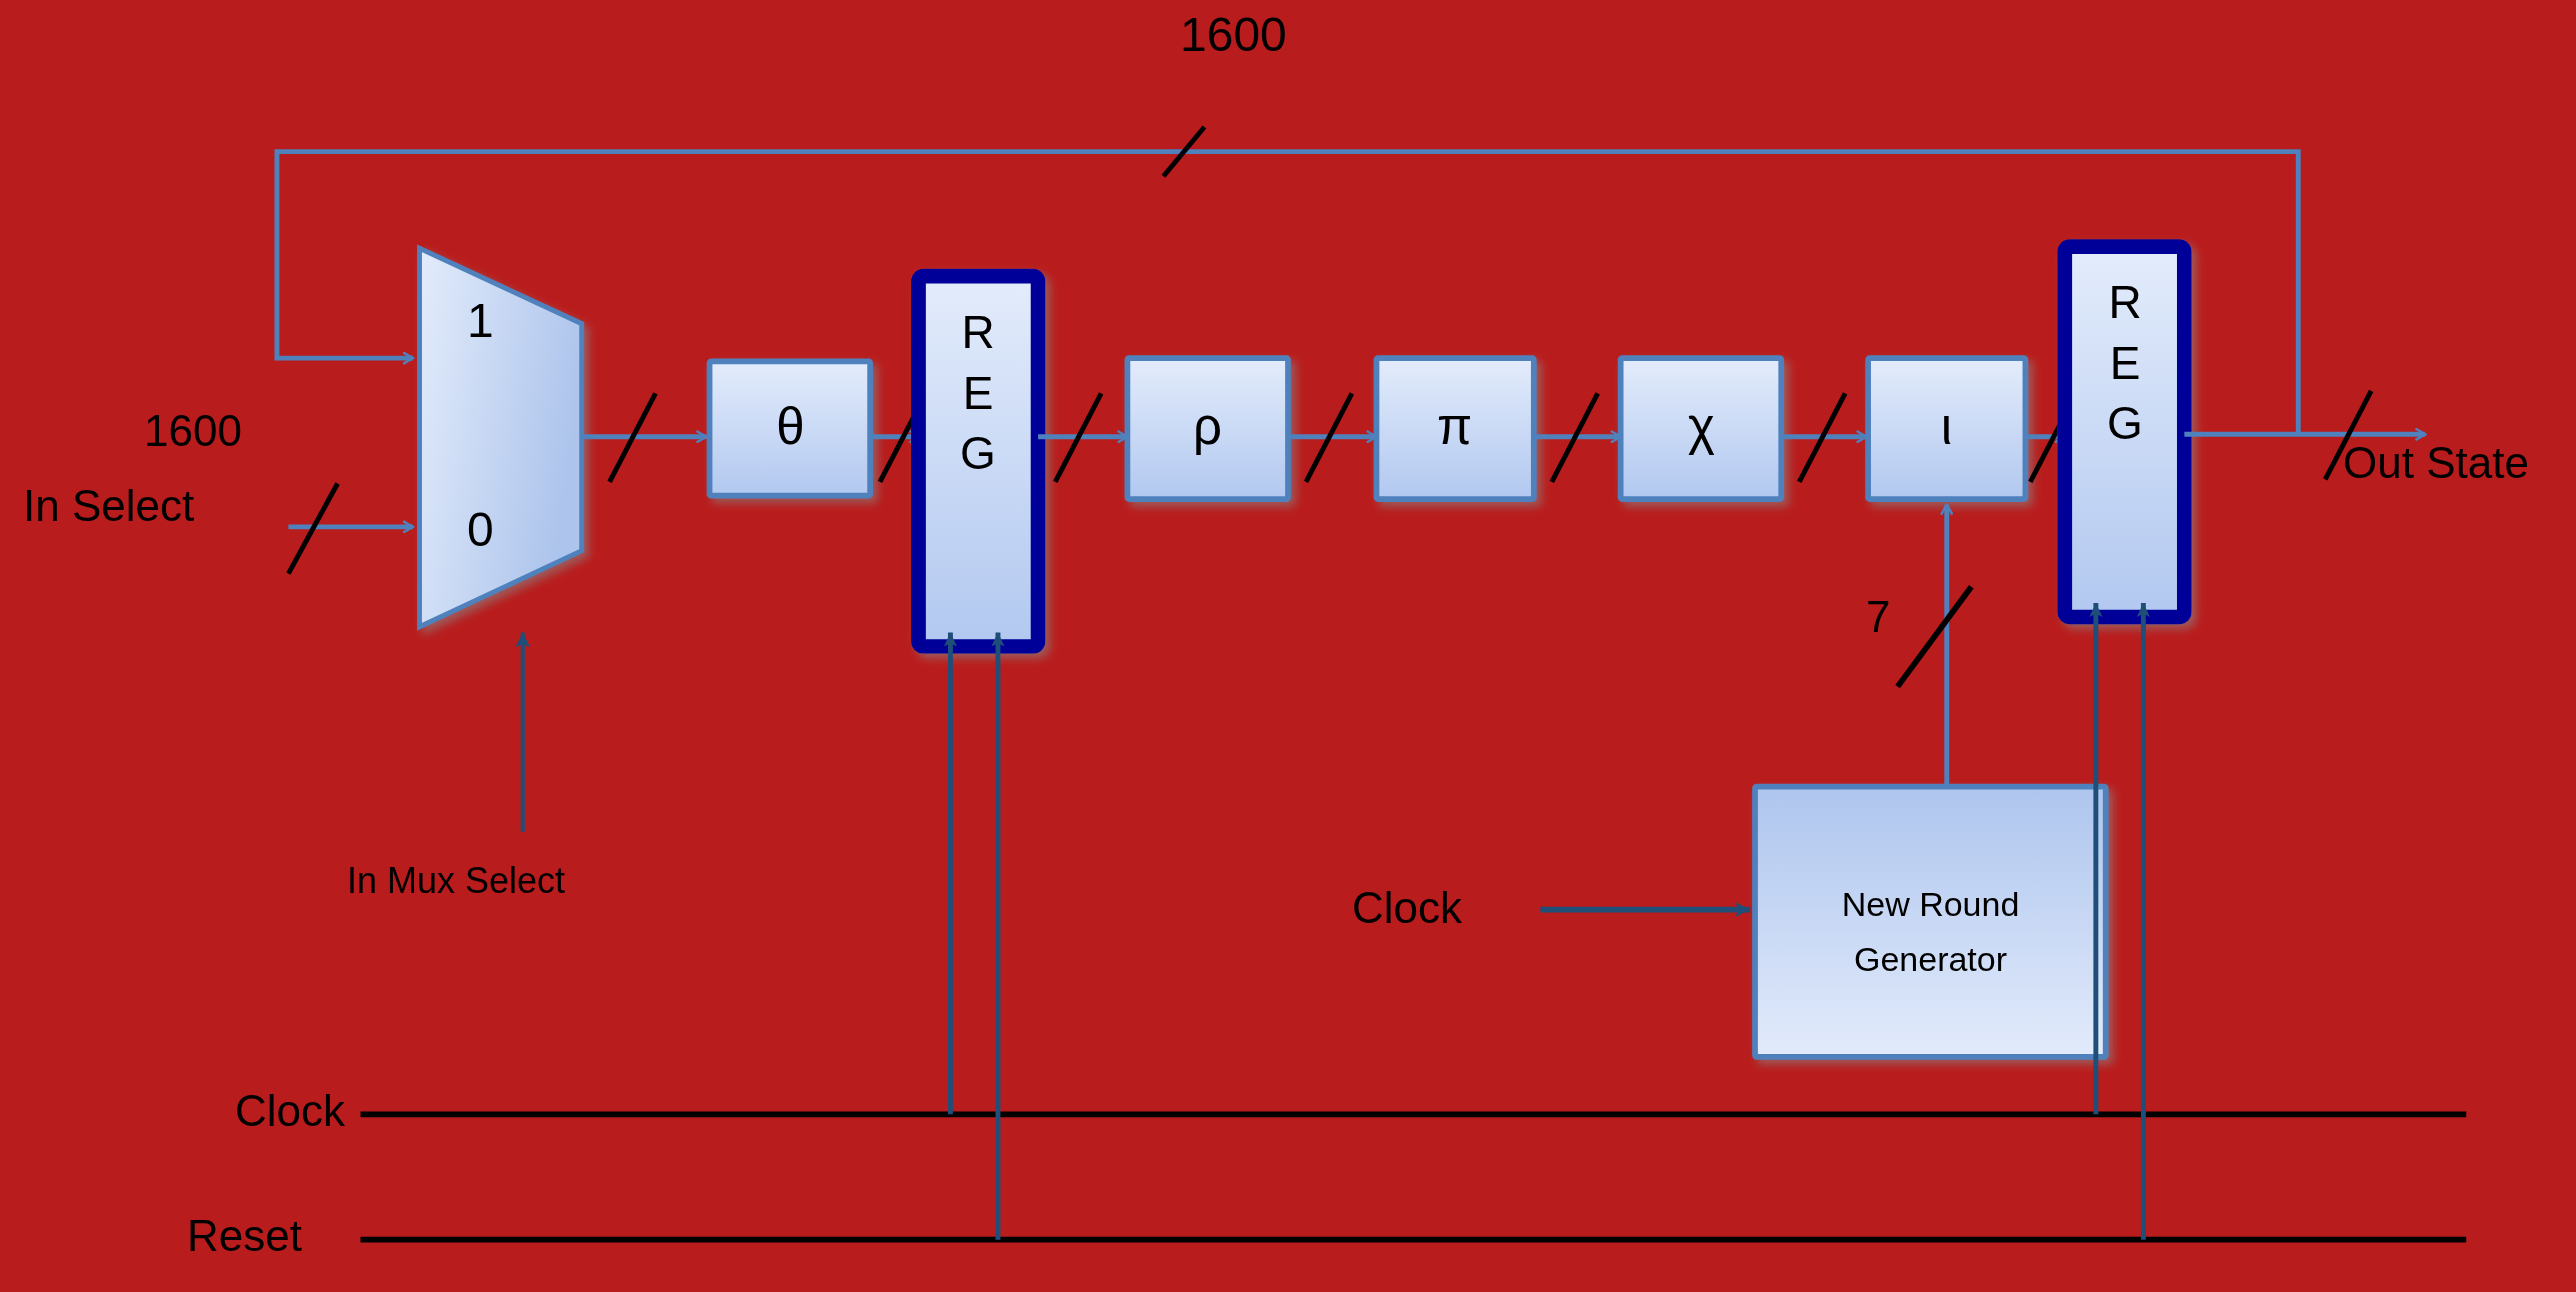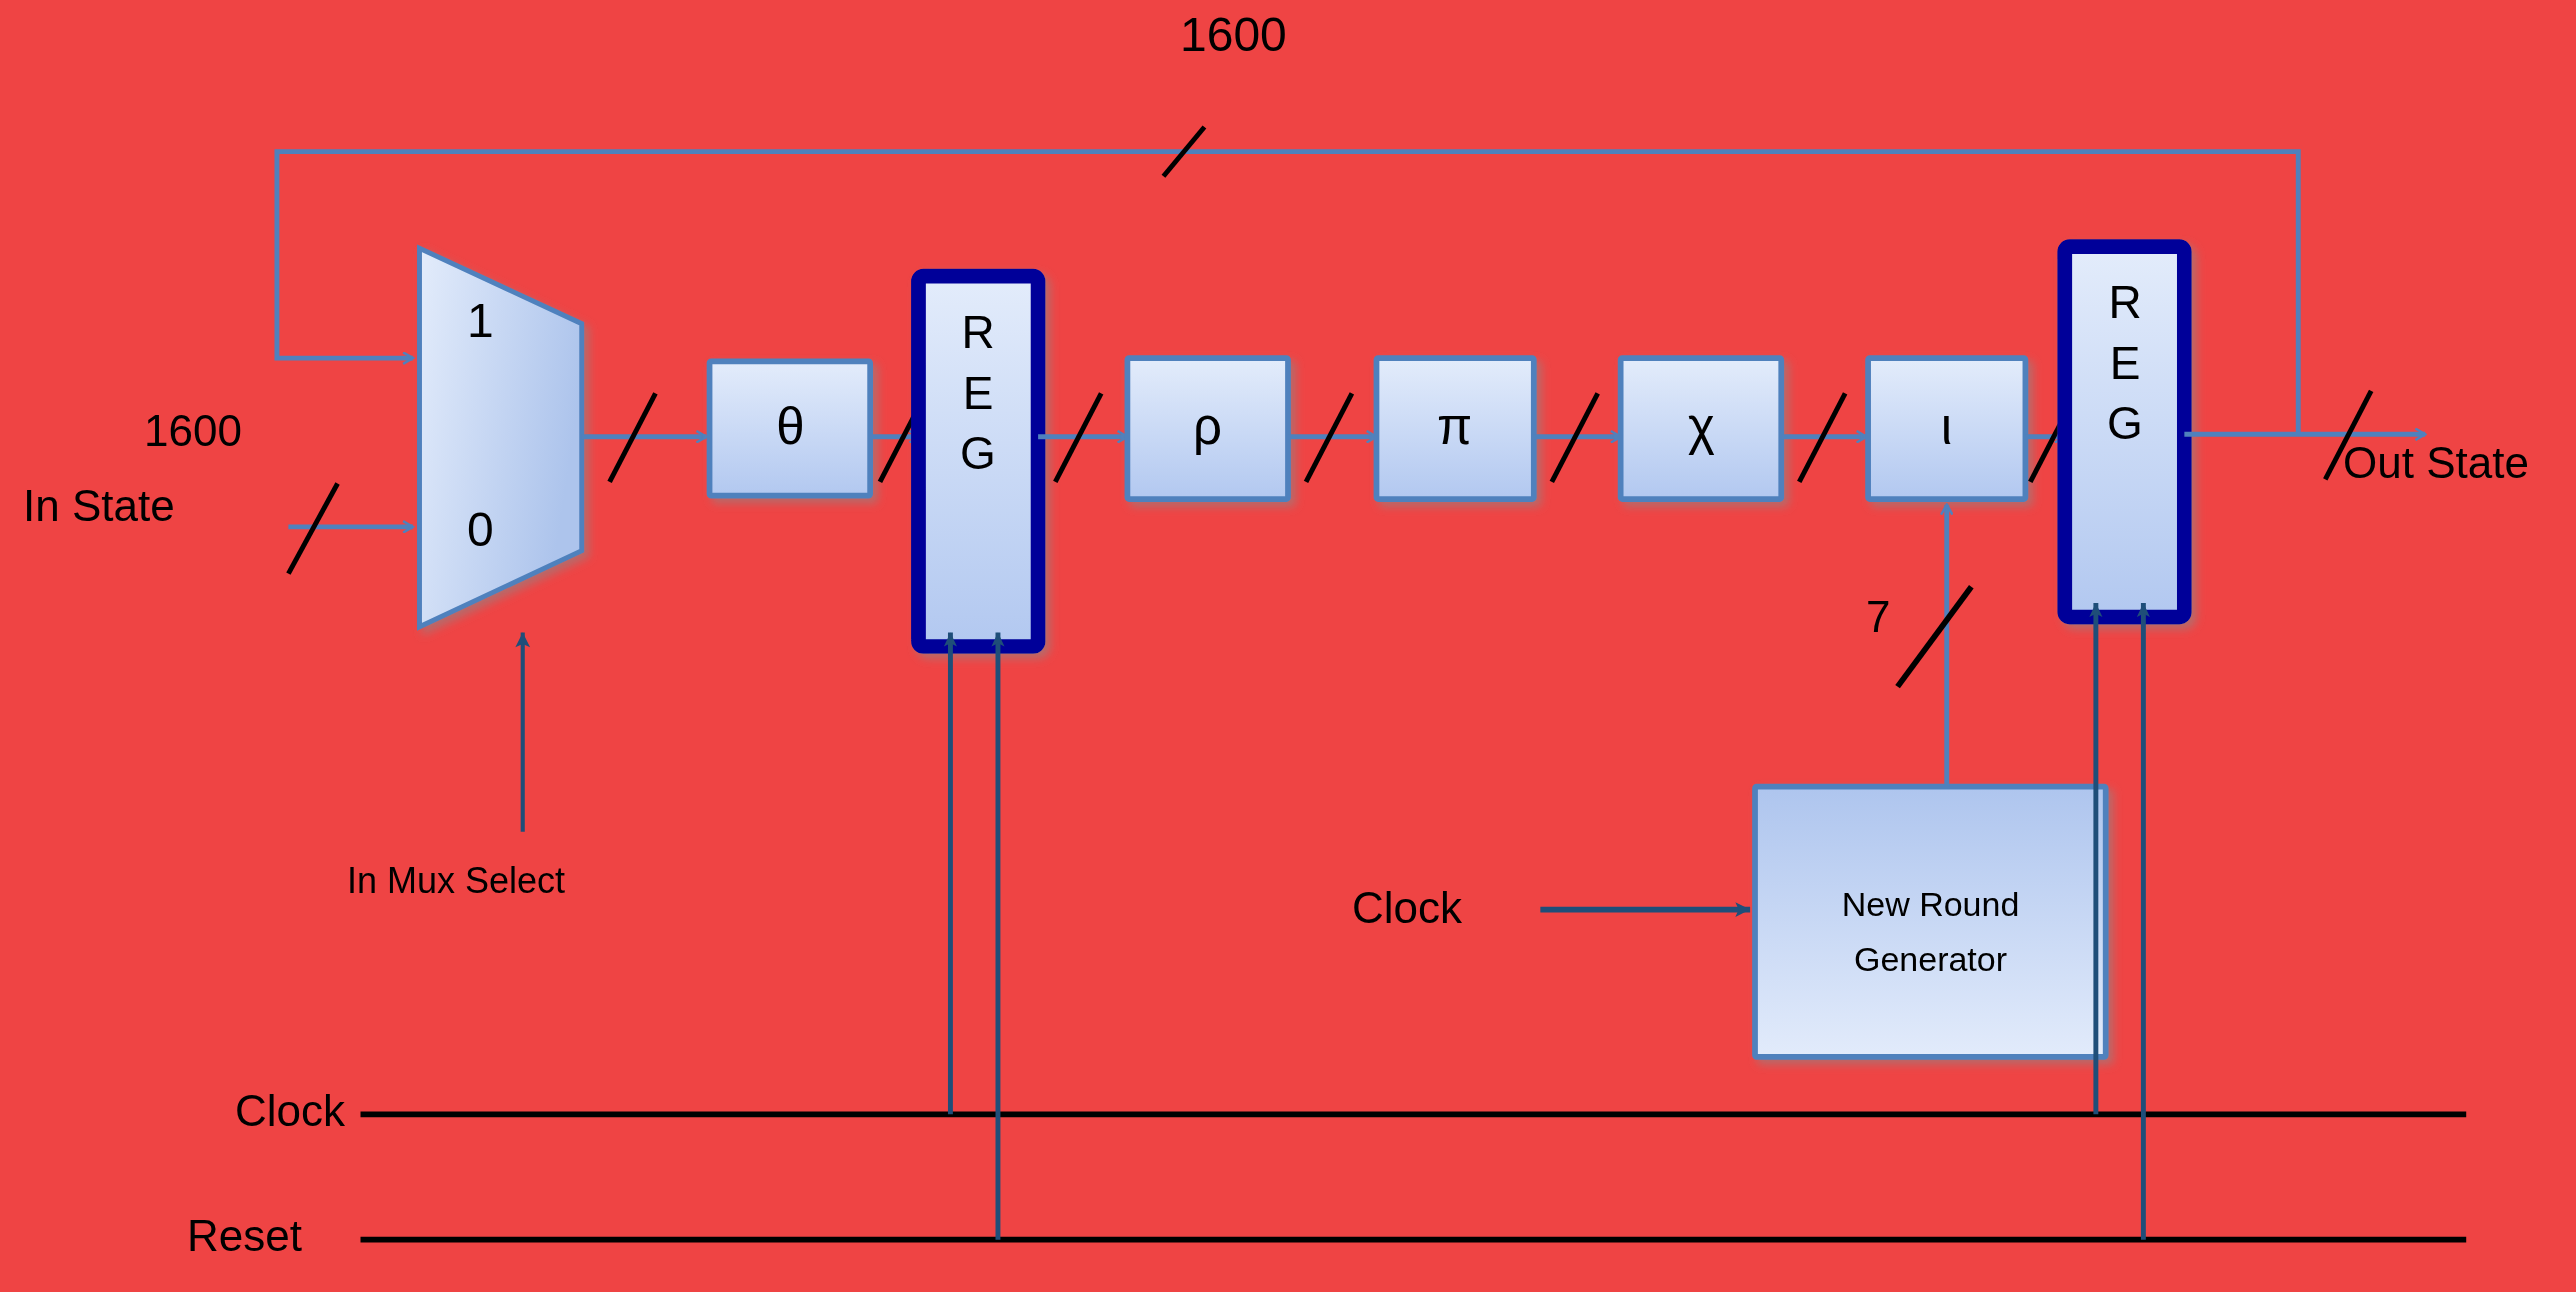--- a/index.html
+++ b/index.html
@@ -1,17 +1,17 @@
 <!DOCTYPE html>
 <html style="font-size:13px"><head>
 <meta charset="utf-8">
 <style>
   html,body{margin:0;padding:0;background:#ffffff;}
   body{font-family:"Liberation Sans", sans-serif;}
-  #stage{position:relative;width:2576px;height:1293px;background:#ef4444;overflow:hidden;}
+  #stage{position:relative;width:2576px;height:1293px;background:#b91c1c;overflow:hidden;}
   #svgroot{position:absolute;left:0;top:0;width:2576px;height:1293px;}
   .lbl{position:absolute;color:#000000;font-family:"Liberation Sans", sans-serif;white-space:nowrap;}
   .blocklbl{position:absolute;color:#000000;text-align:center;font-family:"Liberation Sans", sans-serif;}
   .reglbl{position:absolute;color:#000000;text-align:center;line-height:1.32;font-family:"Liberation Sans", sans-serif;}
   .rcglbl{position:absolute;color:#000000;text-align:center;line-height:1.62;font-family:"Liberation Sans", sans-serif;margin-top:40px;}
 </style>
 </head>
 <body>
 
 <div id="stage">
@@ -160,21 +160,21 @@
       <line x1="2616" y1="1513" x2="2616" y2="736" stroke="#1F4E79" stroke-width="6" marker-end="url(#solidArrowDkSm)"></line>
     </g>
   </svg>
 
   <div class="lbl" style="left:1180px;top:6.6px;font-size:48px;">1600</div>
 
   <div class="lbl" style="left:467px;top:293px;font-size:48px;">1</div>
   <div class="lbl" style="left:467px;top:502px;font-size:48px;">0</div>
 
   <div class="lbl" style="left:144px;top:406px;font-size:44px;">1600</div>
-  <div class="lbl" style="left:23px;top:481px;font-size:44px;">In State</div>
+  <div class="lbl" style="left:23px;top:481px;font-size:44px;">In Select</div>
 
   <div class="lbl" style="left:347px;top:860px;font-size:36px;">In Mux Select</div>
 
   <div class="blocklbl" style="left:710px;top:397px;width:161px;font-size:51px;">θ</div>
   <div class="blocklbl" style="left:1127px;top:397px;width:161px;font-size:51px;">ρ</div>
   <div class="blocklbl" style="left:1376px;top:397px;width:157px;font-size:51px;">π</div>
   <div class="blocklbl" style="left:1621px;top:397px;width:161px;font-size:51px;">χ</div>
   <div class="blocklbl" style="left:1868px;top:397px;width:157px;font-size:51px;">ι</div>
 
   <div class="reglbl" style="left:918px;top:302px;width:120px;font-size:46px;">

